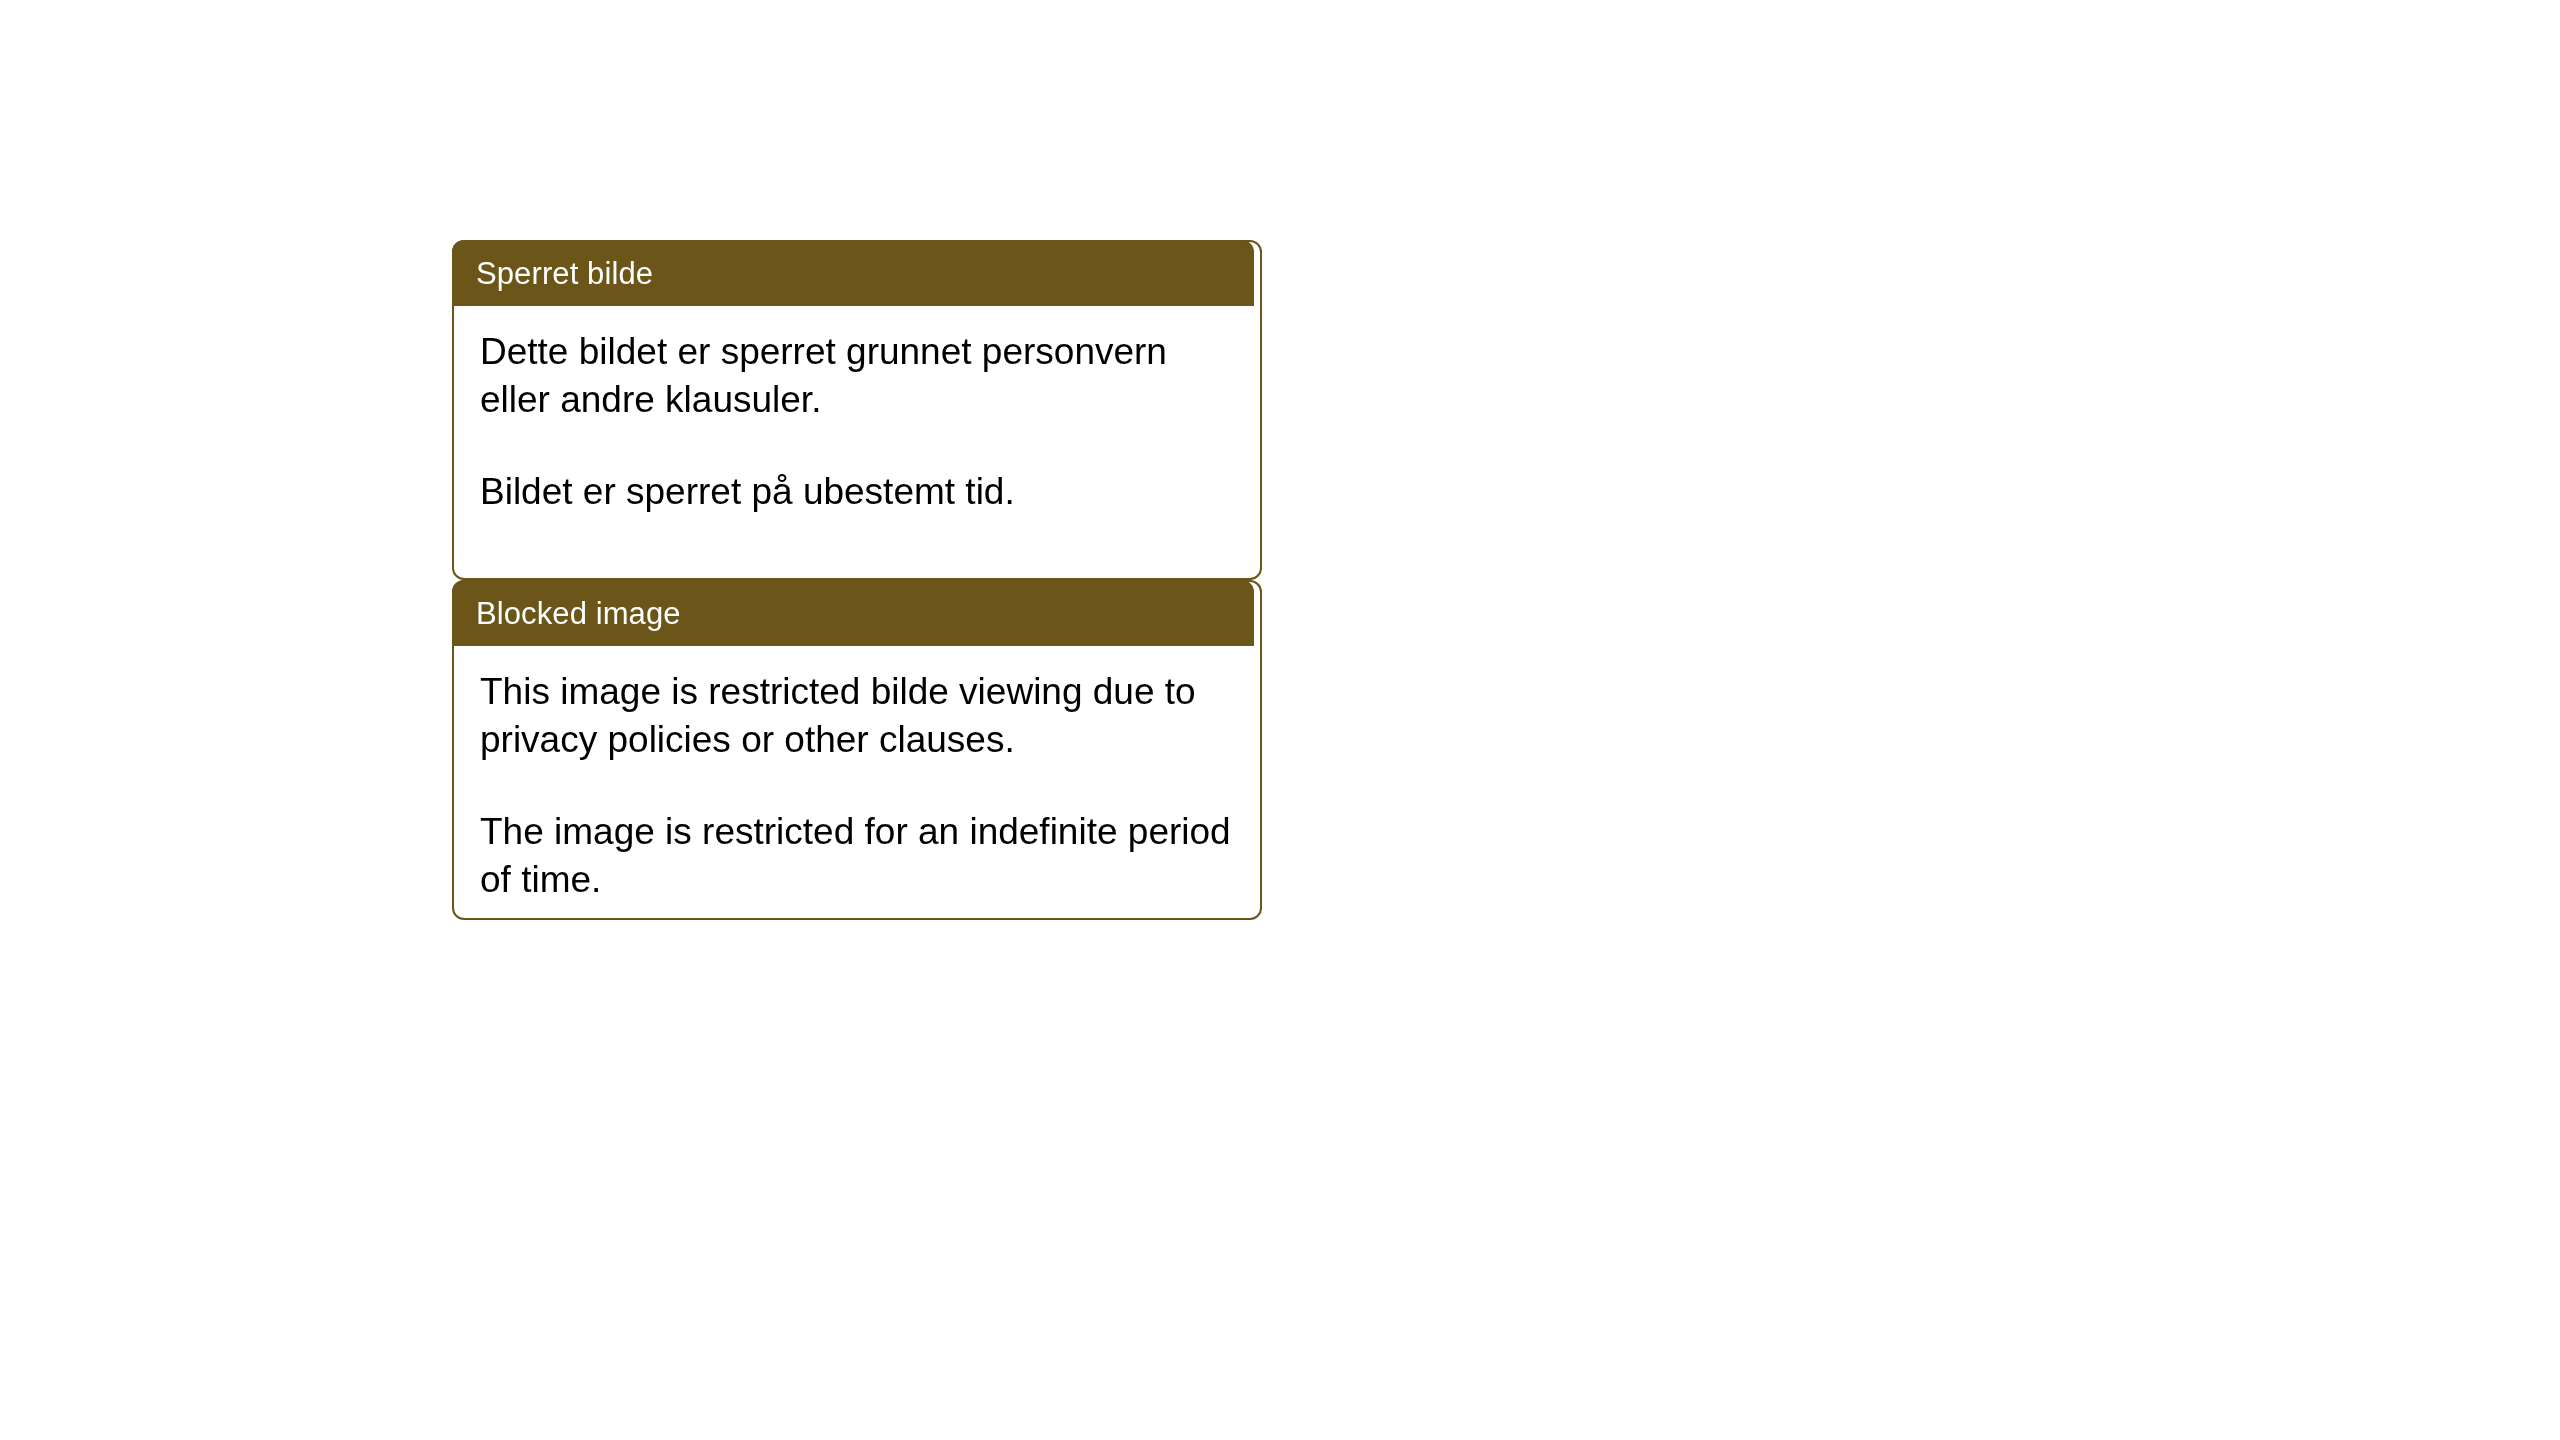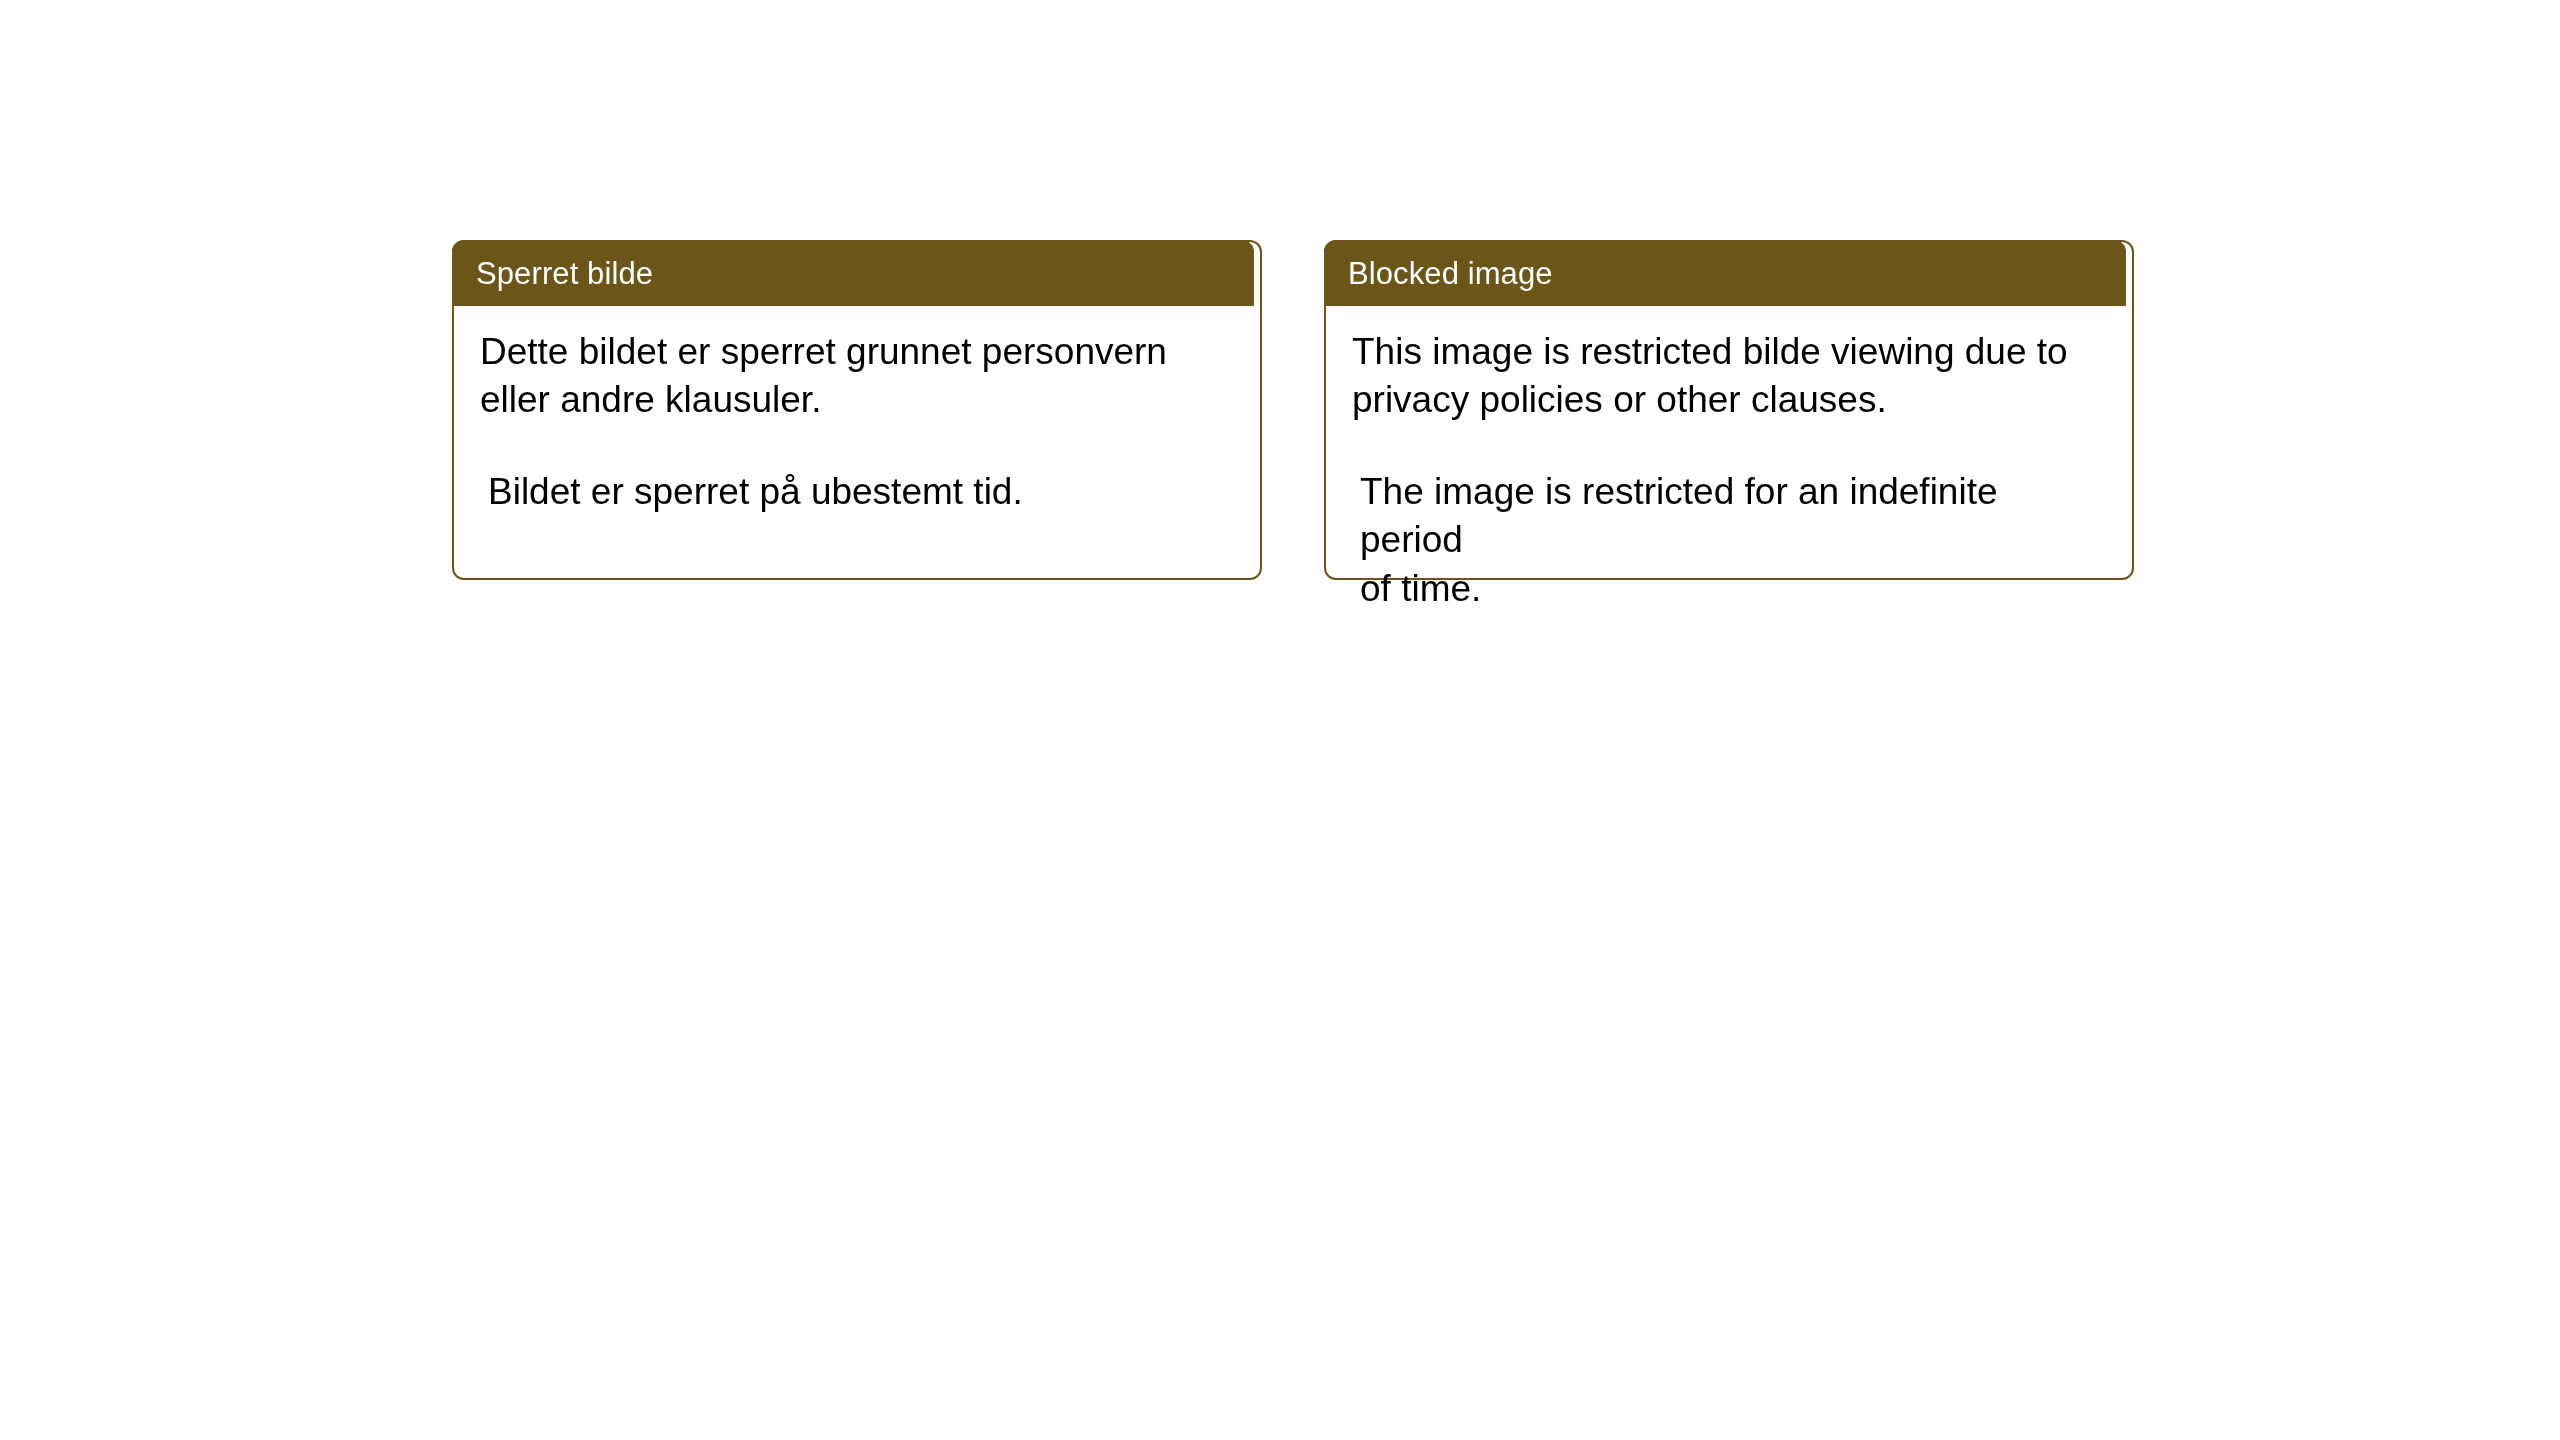--- a/index.html
+++ b/index.html
@@ -13,23 +13,22 @@
     position: relative;
     font-family: "Liberation Sans", sans-serif;
     overflow: hidden;
   }
 
   .notice-area {
     position: absolute;
     left: 452px;
     top: 240px;
     display: flex;
-    flex-direction: row;
+    flex-direction: column;
     align-items: center;
-    gap: 62px;
   }
 
   .notice-card {
     position: relative;
     width: 810px;
     height: 340px;
     box-sizing: border-box;
     background: #ffffff;
     border: 2px solid #6b5518;
     border-radius: 12px;
@@ -73,21 +72,20 @@
   .notice-paragraph {
     color: #000000;
     font-size: 37px;
     line-height: 1.31;
     margin: 0;
     white-space: pre-line;
   }
 
   .notice-paragraph + .notice-paragraph {
     margin-top: 43px;
-    margin-left: 8px;
   }
 </style>
 </head>
 <body>
 
 <div class="notice-area">
 
   <div class="notice-card">
     <div class="notice-header">
       <span class="notice-title">Sperret bilde</span>

